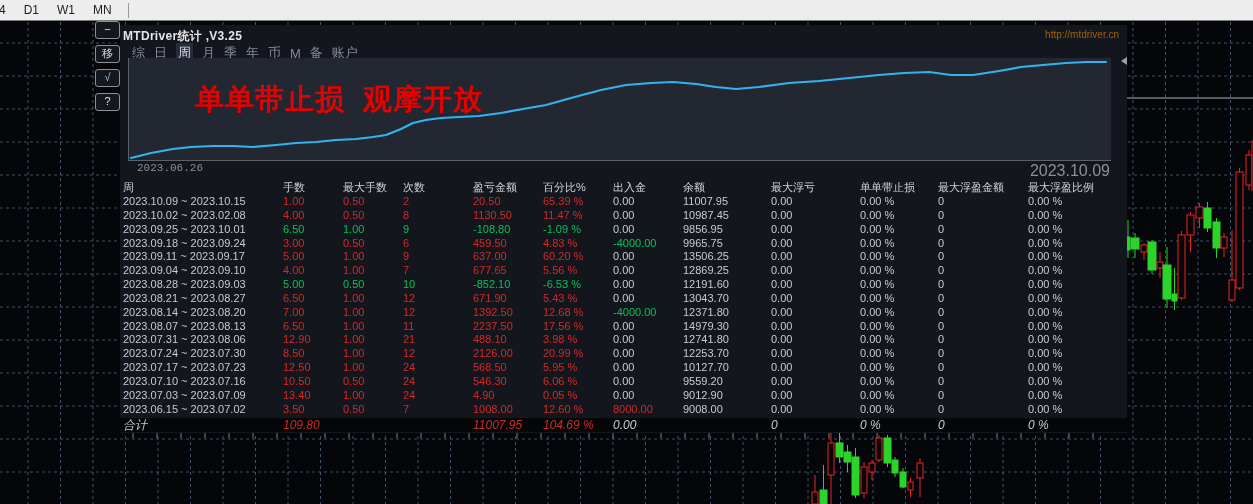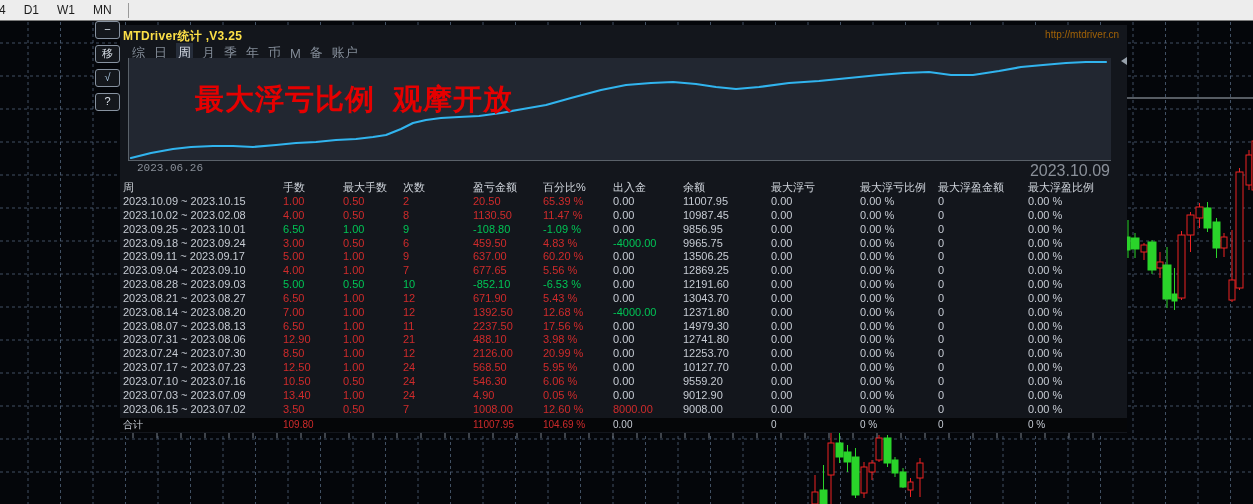--- a/index.html
+++ b/index.html
@@ -14,21 +14,21 @@
   .tb-item{padding:0 6px;margin-right:6px;cursor:default;}
   .tb-item:first-child{margin-left:-7px;}
   .tb-sep{width:1px;height:15px;background:#9a9a9a;margin-left:4px;}
   
   .side-btns{position:absolute;left:95px;top:21px;z-index:4;display:flex;flex-direction:column;}
   .sbtn{width:23px;height:16px;background:#14171c;border:1px solid #8792a0;border-radius:3px;
         color:#dbe2ea;font-size:11px;line-height:15px;text-align:center;margin-bottom:6px;}
   .sbtn.chk{color:#aecbe6;}
   
   .panel{position:absolute;left:120px;top:25px;width:1007px;height:408px;background:#13161c;z-index:2;}
-  .p-title{position:absolute;left:3px;top:3px;color:#fde047;font-size:12px;font-weight:bold;letter-spacing:.3px;}
+  .p-title{position:absolute;left:3px;top:3px;color:#e5e5e5;font-size:12px;font-weight:bold;letter-spacing:.3px;}
   .p-url{position:absolute;right:8px;top:4px;color:#a16207;font-size:10px;}
   .p-menu{position:absolute;left:12px;top:20px;height:16px;display:flex;gap:9px;align-items:center;
           font-size:13px;color:#828b97;}
   .m-item{cursor:default;}
   .m-item.sel{background:#262d3a;color:#d3d9e3;padding:1px 2px;}
   .m-item.gap{margin-left:58px;margin-top:41px;}
   .chart{position:absolute;left:8px;top:33px;width:982px;height:102px;background:#222731;
          border-left:1px solid #5a6169;border-bottom:1px solid #5a6169;}
   .anno{position:absolute;left:75px;top:55px;font-size:29px;font-weight:bold;color:#e60000;
         letter-spacing:1px;white-space:pre;z-index:5;}
@@ -37,21 +37,21 @@
   
   .tbl{position:absolute;left:3px;top:156px;right:0;font-size:11px;}
   .trow{display:grid;grid-template-columns:160px 60px 60px 70px 70px 70px 70px 88px 89px 78px 90px auto;
         height:13.85px;line-height:13.85px;white-space:nowrap;}
   .thead{height:13px;line-height:13px;margin-bottom:1px;}
   .hdr{color:#cfd4db;}
   .dim{color:#c6cbd3;}
   .red{color:#cf2b2b;}
   .green{color:#00c455;}
   .total{position:absolute;left:0;right:0;bottom:1px;height:14px;line-height:14px;background:#050608;
-         padding-left:3px;font-size:10px;}
+         padding-left:3px;font-size:12px;font-style:italic;}
   .tri{position:absolute;left:1121px;top:57px;width:0;height:0;border-top:4px solid transparent;
        border-bottom:4px solid transparent;border-right:6px solid #97a1ab;z-index:4;}
 </style>
 </head>
 <body>
 
 <svg id="bg-svg" width="1253" height="504">
     <line x1="28" y1="22" x2="28" y2="504" stroke="#566a82" stroke-dasharray="3,3" stroke-opacity="0.75" stroke-width="1"></line>
     <line x1="60.5" y1="22" x2="60.5" y2="504" stroke="#566a82" stroke-dasharray="3,3" stroke-opacity="0.75" stroke-width="1"></line>
     <line x1="93" y1="22" x2="93" y2="504" stroke="#566a82" stroke-dasharray="3,3" stroke-opacity="0.75" stroke-width="1"></line>
@@ -240,36 +240,36 @@
       <span class="m-item">备</span>
       <span class="m-item">账户</span>
       <span class="m-item gap">路径</span>
     </div>
 
   <div class="chart">
     <svg class="eq" id="eq-svg" width="982" height="102">
         <polyline points="2,100 22,95 44,91 62,89 84,88 104,88 124,89 147,87 167,85 187,84 207,82 227,81 244,79 257,77 272,71 284,65 297,62 312,60 330,59 350,58 372,55 394,51 417,47 442,40 472,32 497,27 522,25 544,24 567,26 587,29 607,31 630,29 660,25 690,23 720,20 750,17 775,15 800,14 822,17 844,17 870,13 892,9 914,7 937,5 957,4 977,4" fill="none" stroke="#31b4ee" stroke-width="2.2" stroke-linejoin="round" stroke-linecap="round"></polyline>
       </svg>
   </div>
-  <div class="anno">最大浮亏比例  观摩开放</div>
+  <div class="anno">单单带止损  观摩开放</div>
   <div class="d-left">2023.06.26</div>
   <div class="d-right">2023.10.09</div>
 
   <div class="tbl" id="stats-tbl">
       <div class="trow thead">
         <span class="hdr">周</span>
         <span class="hdr">手数</span>
         <span class="hdr">最大手数</span>
         <span class="hdr">次数</span>
         <span class="hdr">盈亏金额</span>
         <span class="hdr">百分比%</span>
         <span class="hdr">出入金</span>
         <span class="hdr">余额</span>
         <span class="hdr">最大浮亏</span>
-        <span class="hdr">最大浮亏比例</span>
+        <span class="hdr">单单带止损</span>
         <span class="hdr">最大浮盈金额</span>
         <span class="hdr">最大浮盈比例</span>
       </div>
       <div class="trow">
         <span class="dim">2023.10.09 ~ 2023.10.15</span>
         <span class="red">1.00</span>
         <span class="red">0.50</span>
         <span class="red">2</span>
         <span class="red">20.50</span>
         <span class="red">65.39 %</span>

